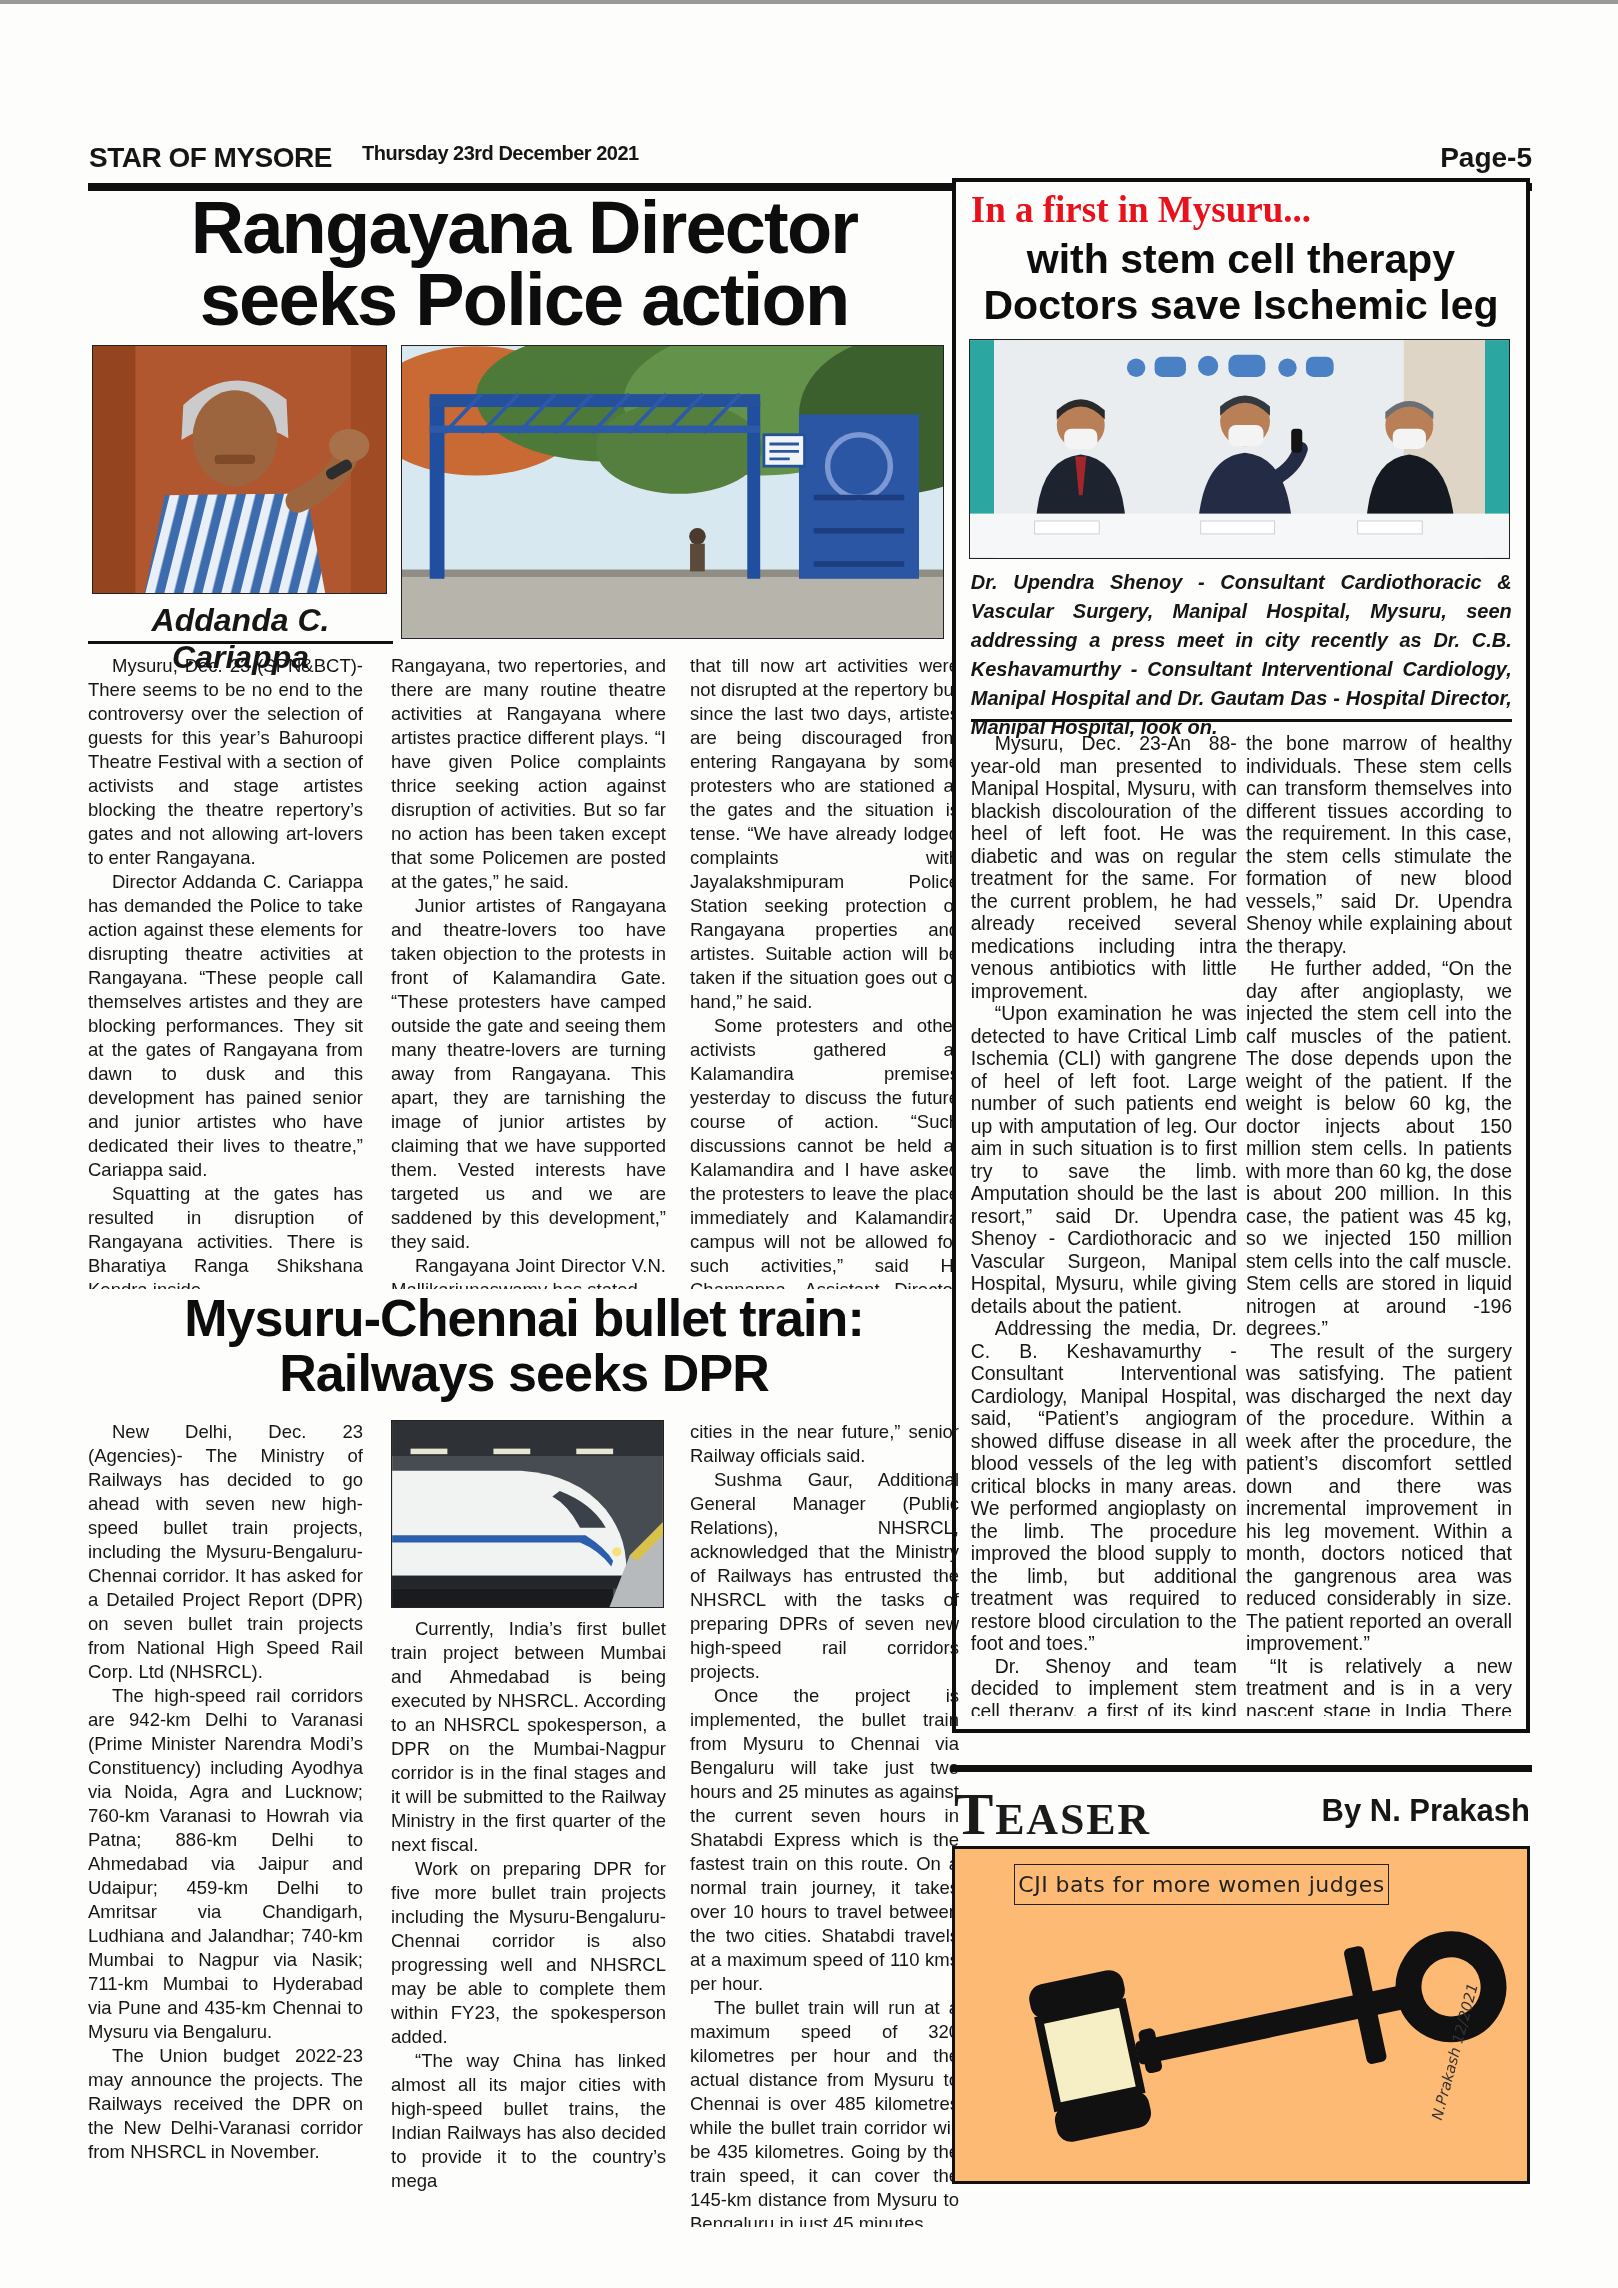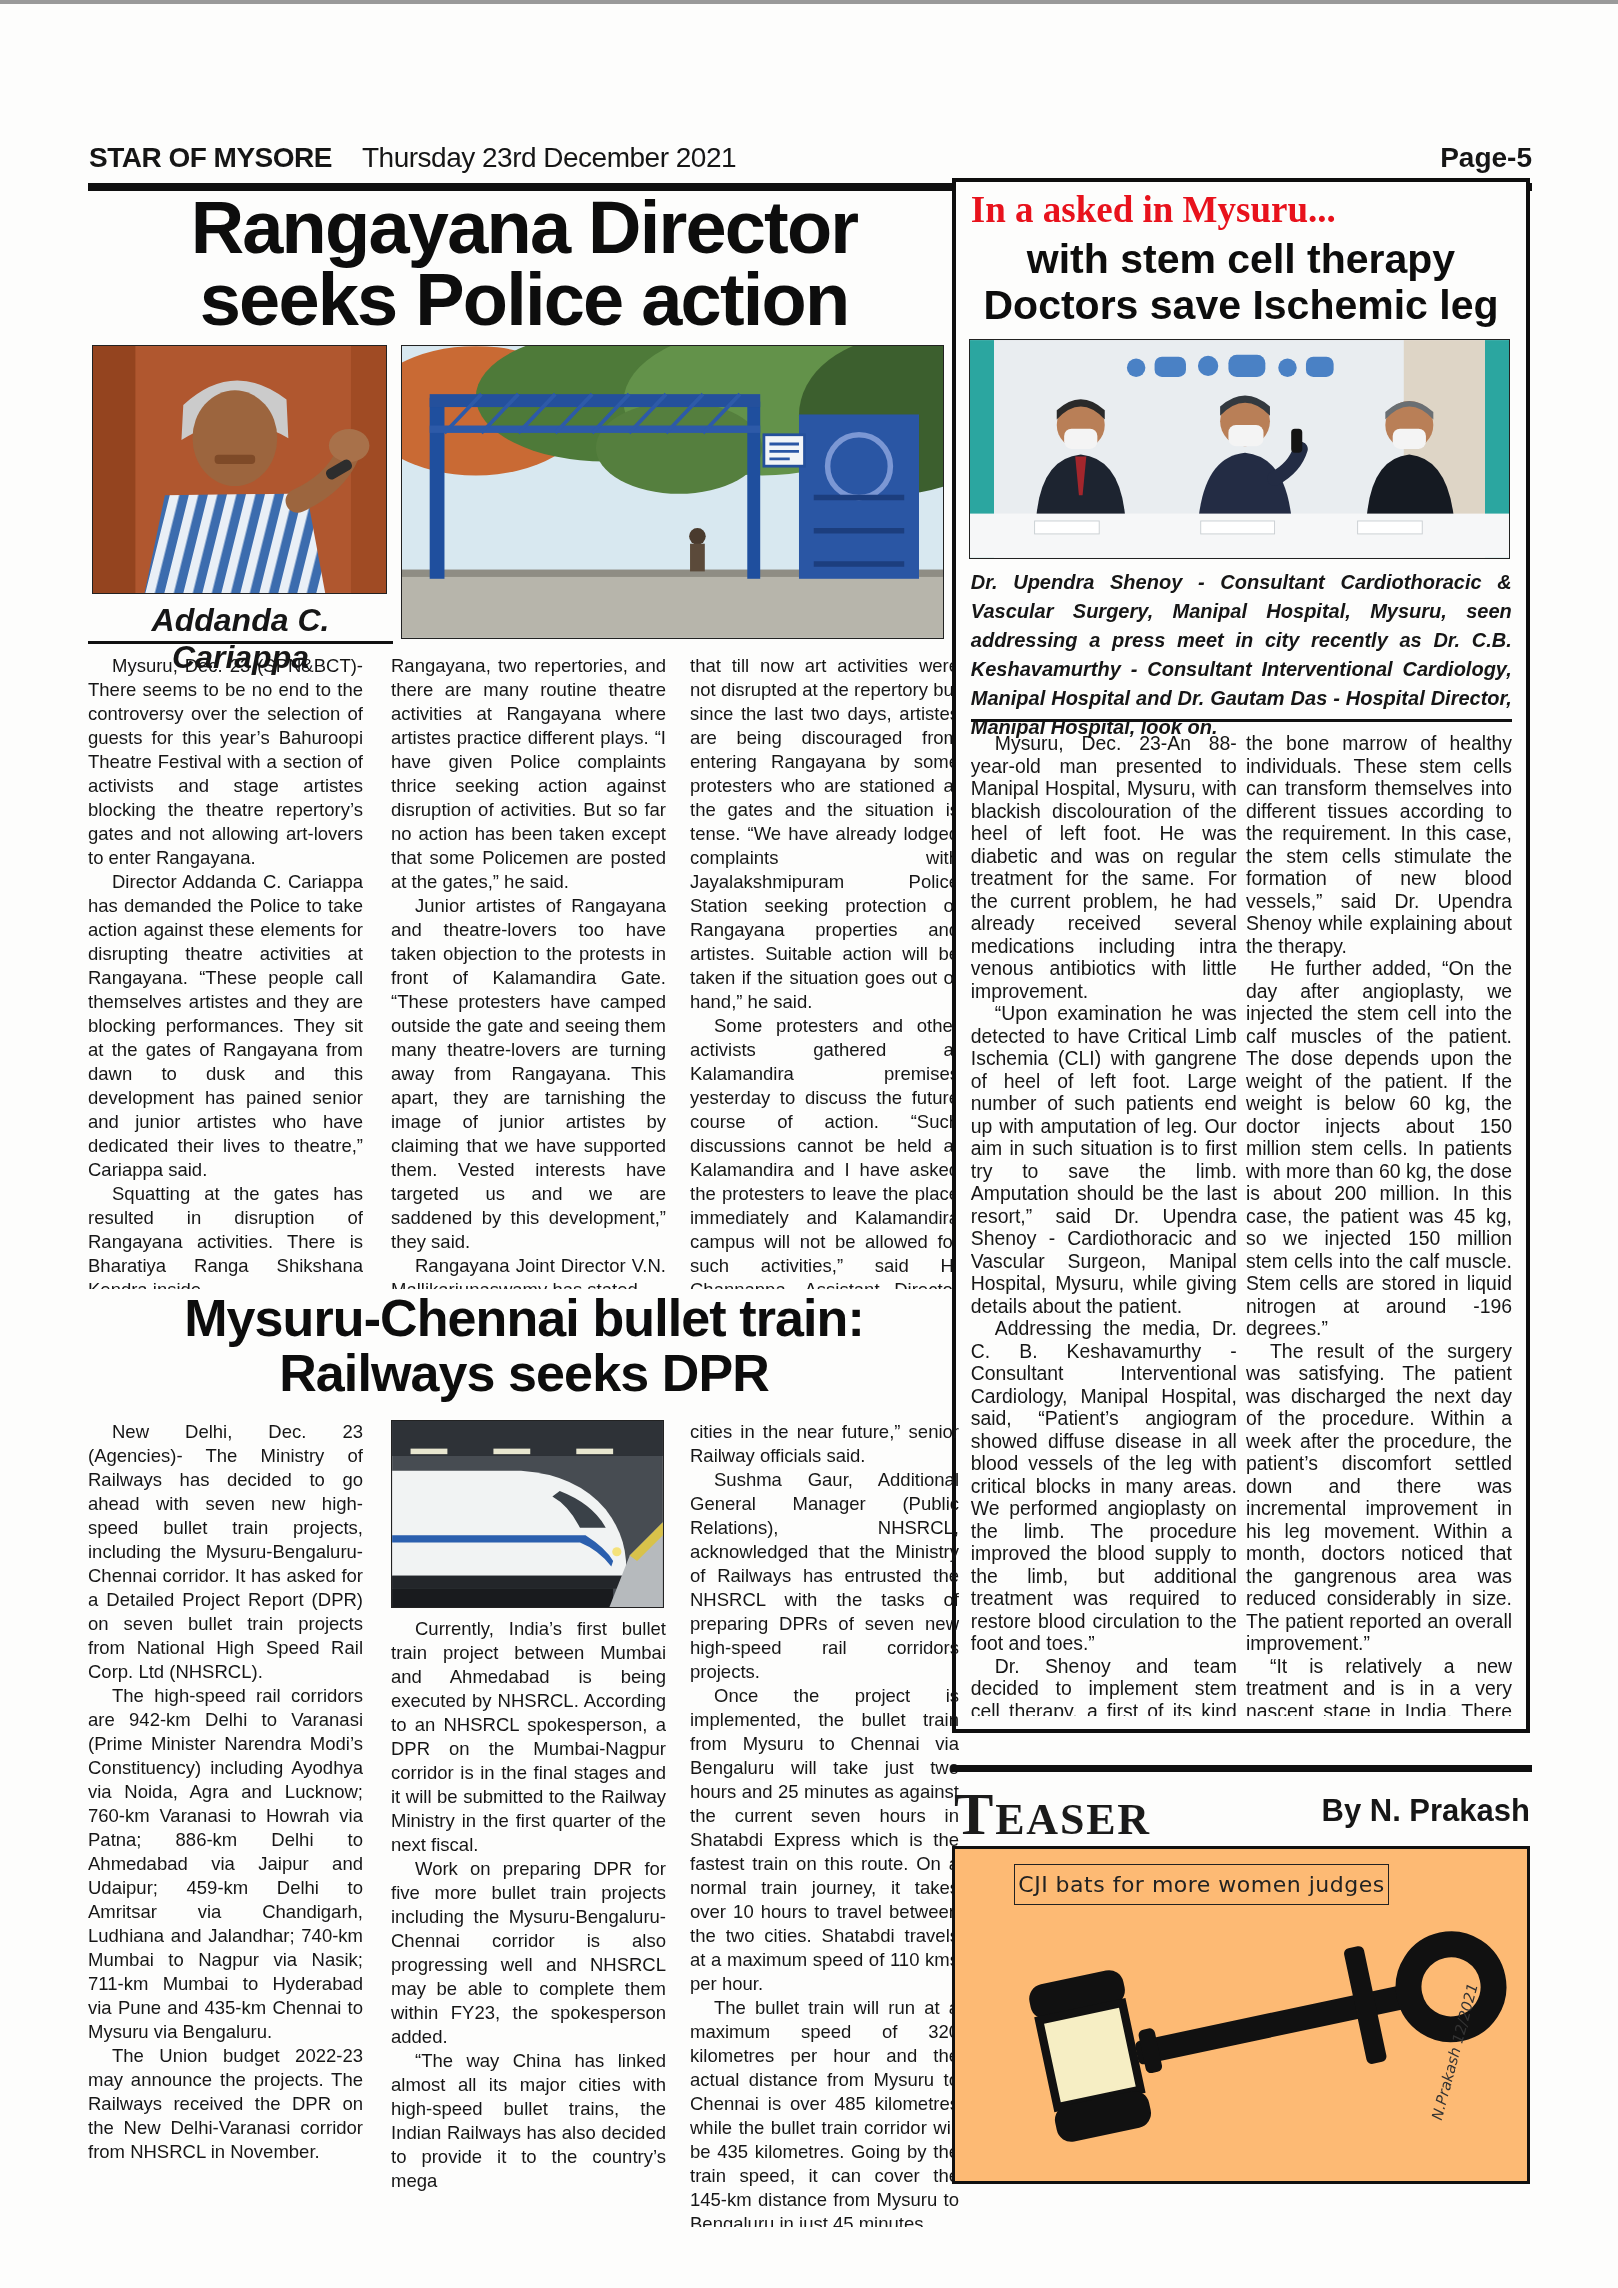--- a/index.html
+++ b/index.html
@@ -1,20 +1,20 @@
 <!DOCTYPE html>
 <html style="font-size:14.8px"><head>
 <meta charset="utf-8">
 <style>
   html,body{margin:0;padding:0;background:#9a9a9a;}
   .page{position:relative;width:1619px;height:2289px;background:#fdfdfc;margin:4px auto;
         font-family:"Liberation Sans",sans-serif;color:#161616;overflow:hidden;}
   
   .masthead{position:absolute;left:89px;top:138px;font-size:28px;font-weight:bold;letter-spacing:-0.5px;}
-  .pagedate{position:absolute;left:362px;top:138px;font-size:28px;font-weight:normal;letter-spacing:-0.5px;text-align:right;}
+  .pagedate{position:absolute;left:362px;top:138px;font-size:20px;font-weight:bold;letter-spacing:-0.5px;text-align:right;}
   .pagenum{position:absolute;right:87px;top:138px;font-size:28px;font-weight:bold;}
   .toprule{position:absolute;left:88px;top:179px;width:1444px;height:8.3px;background:#101010;}
   
   .rang-headline{position:absolute;left:88px;top:188px;width:872px;text-align:center;
     font-size:74px;line-height:72px;font-weight:800;letter-spacing:-1.8px;color:#0d0d0d;}
   .fig{position:absolute;border:1.8px solid #222;overflow:hidden;background:#ccc;}
   .fig svg{display:block;}
   .fig1{left:92px;top:341px;width:293px;height:247px;}
   .cap1{position:absolute;left:92px;top:598px;width:297px;text-align:center;
         font-size:32px;font-weight:bold;font-style:italic;}
@@ -134,21 +134,21 @@
     <p class="cont">Rangayana, two repertories, and there are many routine theatre activities at Rangayana where artistes practice different plays. “I have given Police complaints thrice seeking action against disruption of activities. But so far no action has been taken except that some Policemen are posted at the gates,” he said.</p>
     <p>Junior artistes of Rangayana and theatre-lovers too have taken objection to the protests in front of Kalamandira Gate. “These protesters have camped outside the gate and seeing them many theatre-lovers are turning away from Rangayana. This apart, they are tarnishing the image of junior artistes by claiming that we have supported them. Vested interests have targeted us and we are saddened by this development,” they said.</p>
     <p>Rangayana Joint Director V.N. Mallikarjunaswamy has stated</p>
   </div>
   <div class="col tcol tc3">
     <p class="cont">that till now art activities were not disrupted at the repertory but since the last two days, artistes are being discouraged from entering Rangayana by some protesters who are stationed at the gates and the situation is tense. “We have already lodged complaints with Jayalakshmipuram Police Station seeking protection of Rangayana properties and artistes. Suitable action will be taken if the situation goes out of hand,” he said.</p>
     <p>Some protesters and other activists gathered at Kalamandira premises yesterday to discuss the future course of action. “Such discussions cannot be held at Kalamandira and I have asked the protesters to leave the place immediately and Kalamandira campus will not be allowed for such activities,” said H. Channappa, Assistant Director of Kannada and Culture Department.</p>
   </div>
 
   <div class="stembox">
-    <div class="kicker">In a asked in Mysuru...</div>
+    <div class="kicker">In a first in Mysuru...</div>
     <div class="stem-headline">
       <div>with stem cell therapy</div>
       <div>Doctors save Ischemic leg</div>
     </div>
     <div class="fig fig3" style="position:absolute;">
       <svg width="539" height="218" viewBox="0 0 584 236">
         <rect width="584" height="236" fill="#e9edf0"></rect>
         <rect width="26" height="236" fill="#2ba6a0"></rect>
         <rect x="558" width="26" height="236" fill="#2ba6a0"></rect>
         <rect x="470" y="0" width="88" height="236" fill="#ded5c6"></rect>

